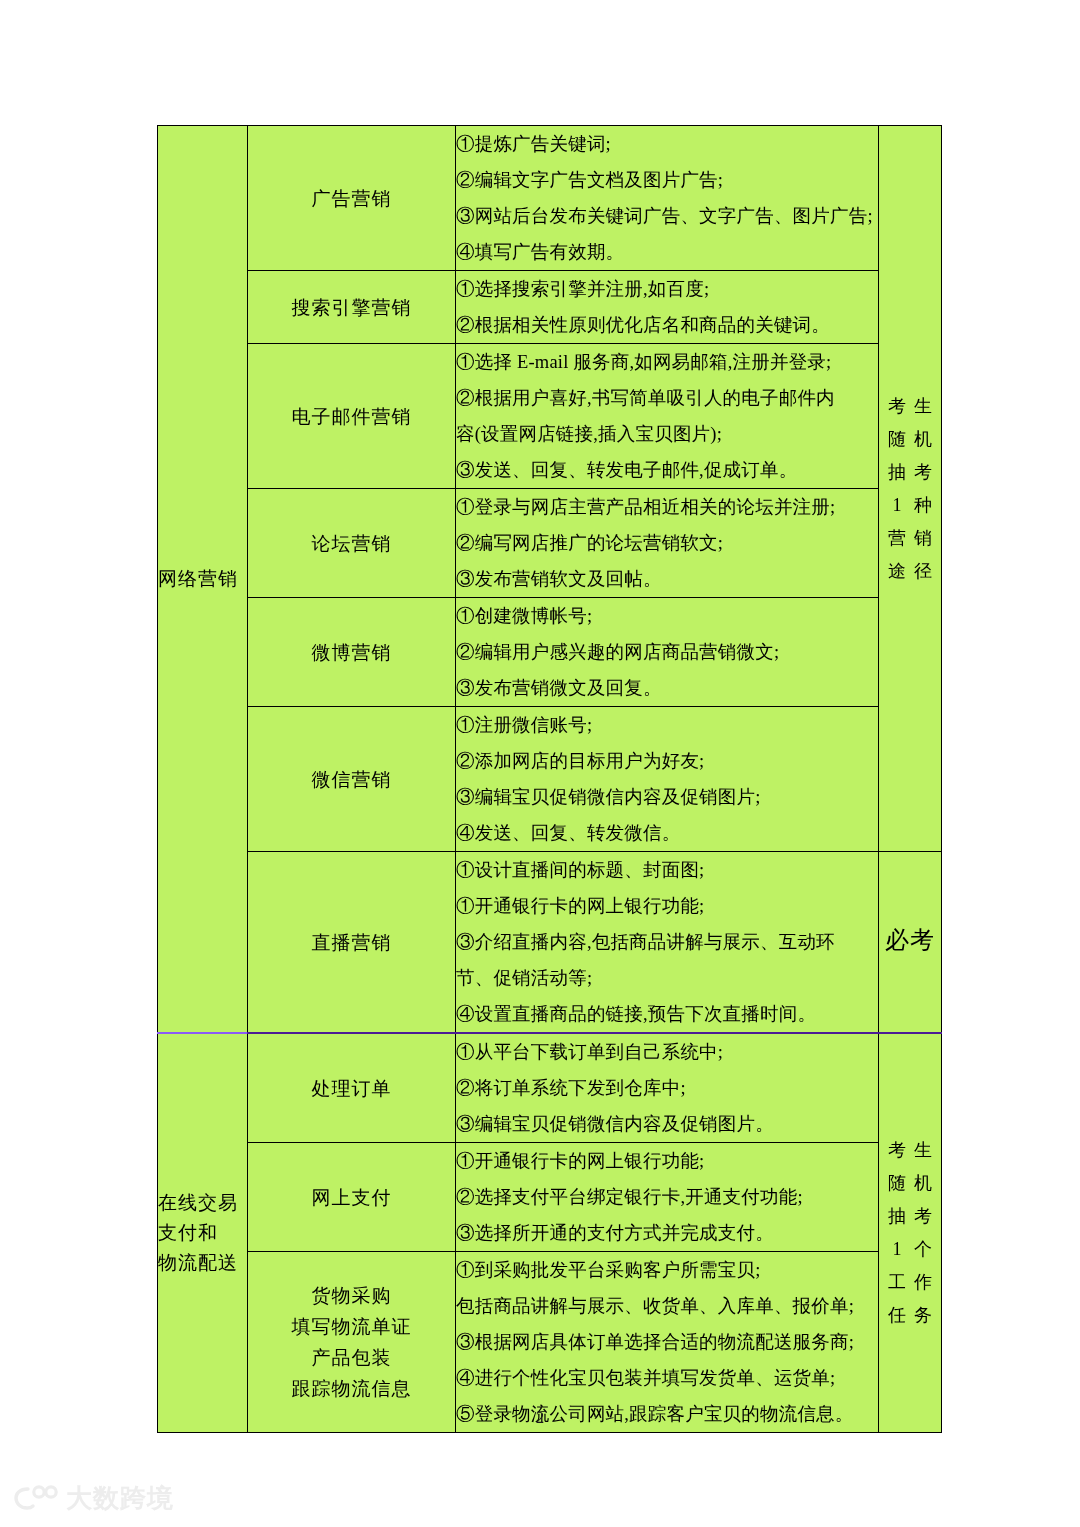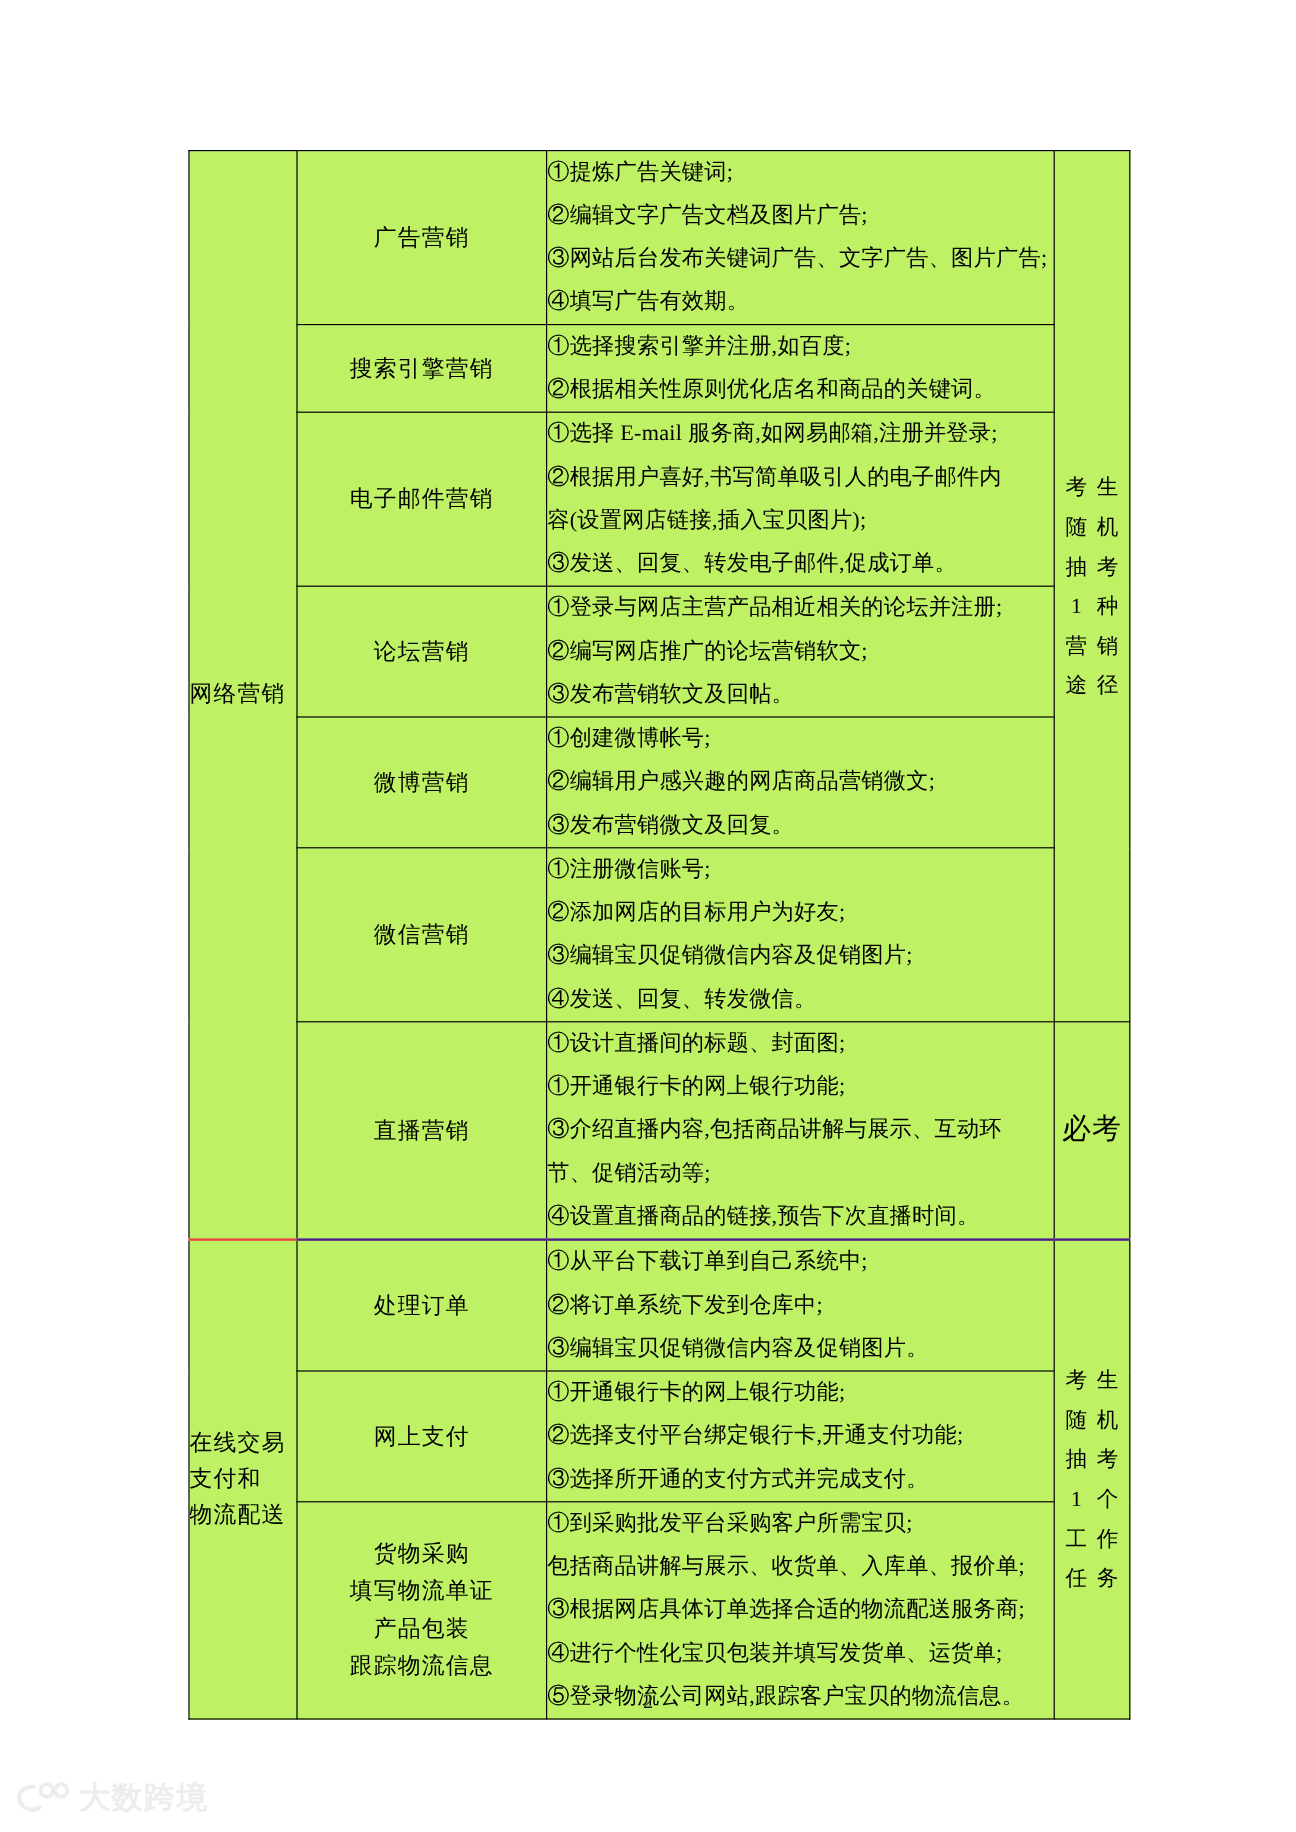--- a/index.html
+++ b/index.html
@@ -47,21 +47,21 @@
   col.c-area    { width: 90px;  }
   col.c-task    { width: 208px; }
   col.c-content { width: 423px; }
   col.c-note    { width: 63px;  }
 
   
   tr.section-end > td {
     border-bottom: 2px solid #4c1d95;
   }
   tr.section-start > td {
-    border-top: 2px solid #ef4444;
+    border-top: 2px solid #8b5cf6;
   }
 
   .cell-area {
     font-size: 19px;
     line-height: 30px;
     letter-spacing: 1px;
     padding: 4px 2px;
   }
   .cell-area .ln { display: block; white-space: nowrap; }
 

